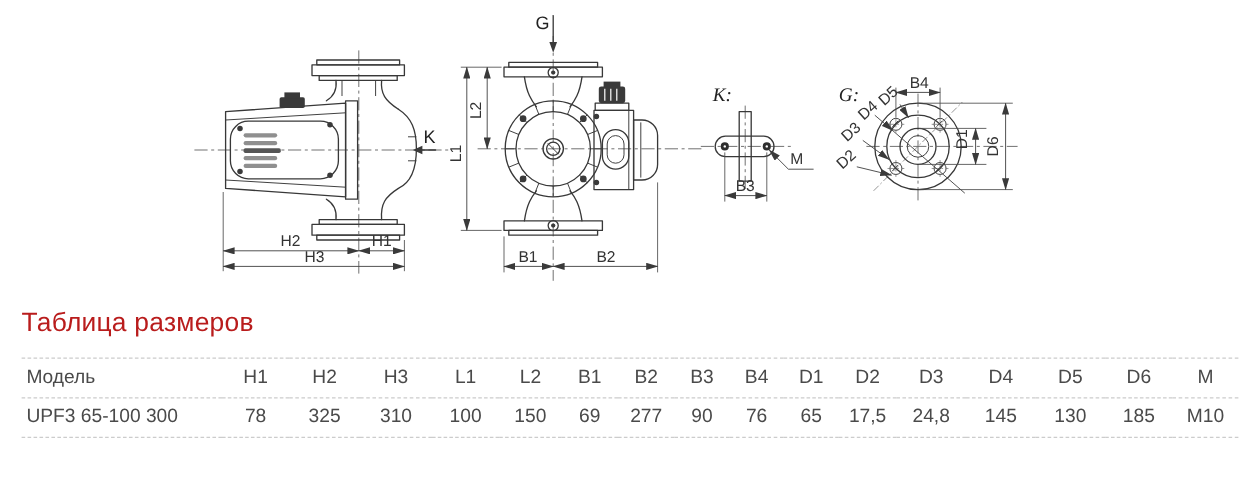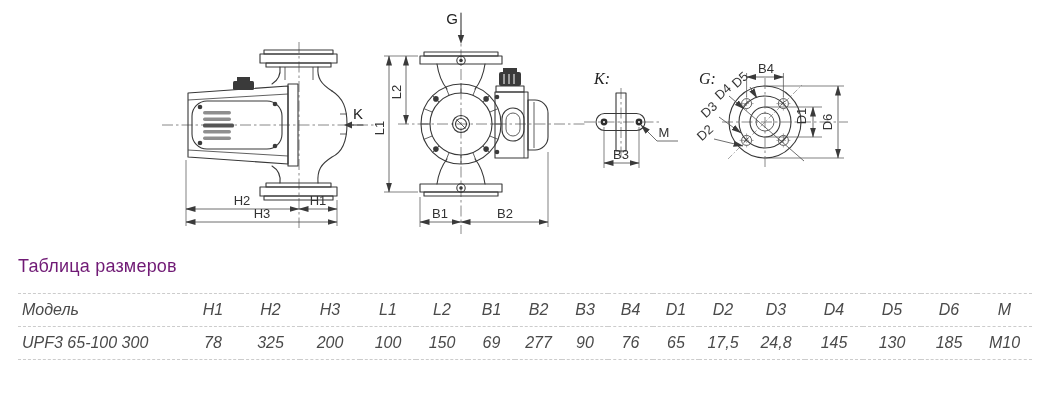--- a/index.html
+++ b/index.html
@@ -17,25 +17,25 @@
   .dim  { stroke:#4a4a4a; fill:none; stroke-width:0.8; }
   .ext  { stroke:#4a4a4a; fill:none; stroke-width:0.7; }
   .dark { fill:#3a3a3a; stroke:none; }
   .vent { fill:#8f8f8f; stroke:none; }
   .ventd{ fill:#555555; stroke:none; }
   text.dlab  { font:13px "Liberation Sans",sans-serif; fill:#333; text-anchor:middle; }
   text.alab  { font:15px "Liberation Sans",sans-serif; fill:#222; text-anchor:middle; }
   text.vtitle{ font:italic 16px "Liberation Serif",serif; fill:#222; }
   
   .tbl-heading {
-    margin:6px 0 0 18px; font-size:18px; color:#701a75; letter-spacing:0.2px;
+    margin:6px 0 0 18px; font-size:22px; color:#b91c1c; letter-spacing:0.2px;
   }
   table.dims {
     width:1014px; margin:16px 0 0 18px; border-collapse:collapse; table-layout:fixed;
-    font-size:16px; color:#4a4a4a;font-style:italic;
+    font-size:16px; color:#4a4a4a;
   }
   table.dims thead tr { border-top:1px dashed #cccccc; border-bottom:1px dashed #cccccc; }
   table.dims tbody tr { border-bottom:1px dashed #cccccc;margin-top:40px; }
   table.dims th, table.dims td {
     font-weight:normal; text-align:center; padding:7px 2px; white-space:nowrap;
     overflow:hidden;
   }
   table.dims th:first-child, table.dims td:first-child { text-align:left; padding-left:4px; }
 </style>
 </head>
@@ -300,21 +300,21 @@
         <th>D5</th>
         <th>D6</th>
         <th>M</th>
       </tr>
     </thead>
     <tbody>
       <tr>
         <td>UPF3 65-100 300</td>
         <td>78</td>
         <td>325</td>
-        <td>200</td>
+        <td>310</td>
         <td>100</td>
         <td>150</td>
         <td>69</td>
         <td>277</td>
         <td>90</td>
         <td>76</td>
         <td>65</td>
         <td>17,5</td>
         <td>24,8</td>
         <td>145</td>

